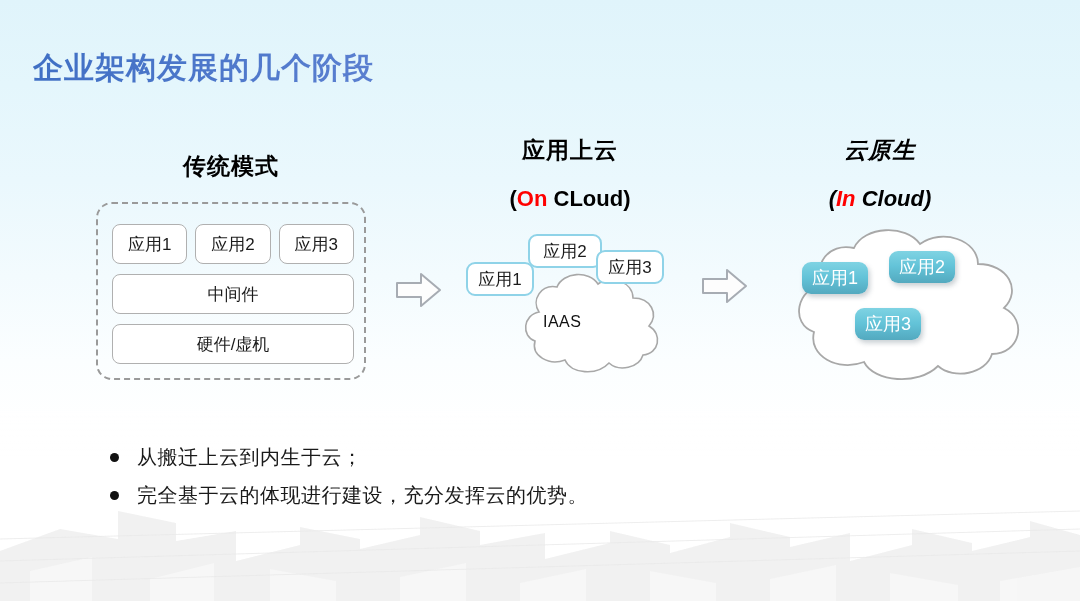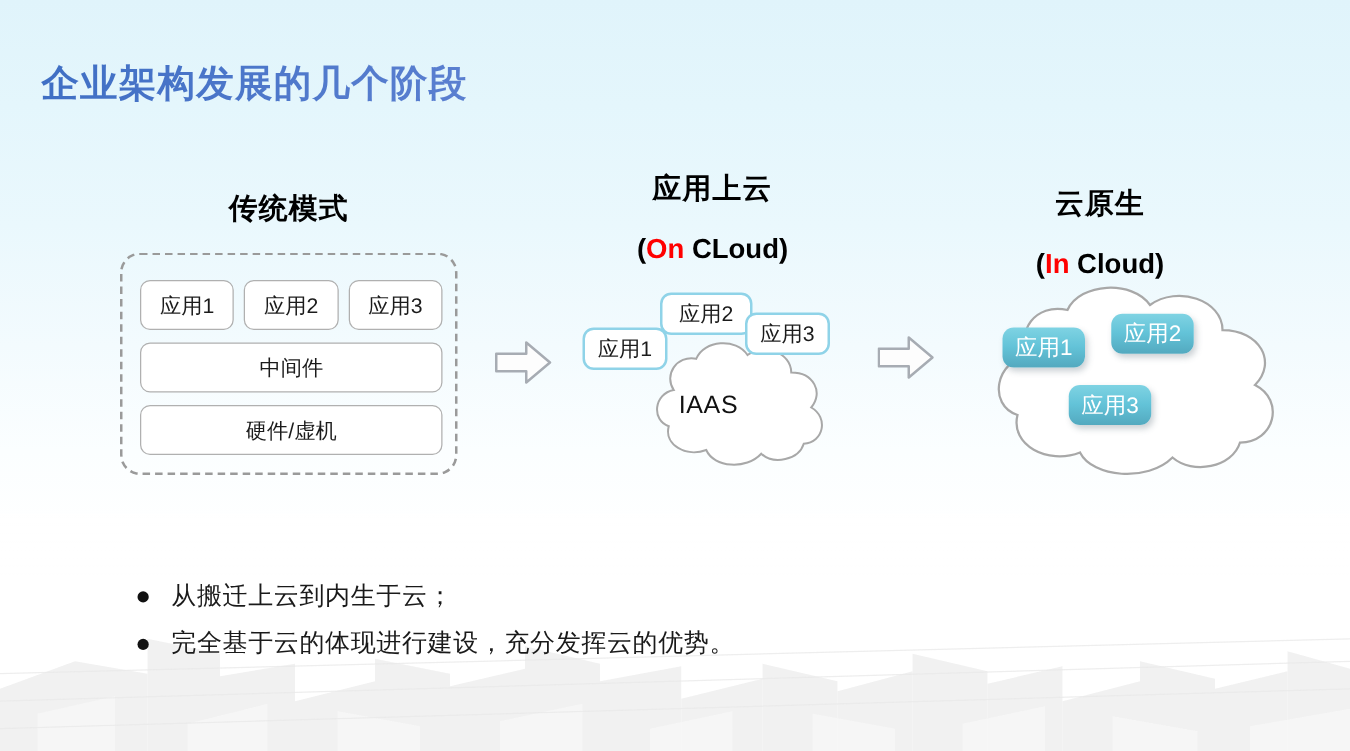--- a/index.html
+++ b/index.html
@@ -135,21 +135,21 @@
     position: absolute;
     width: 46px;
     height: 36px;
   }
 
   
   .cloud-svg { position: absolute; }
 
   .iaas-label {
     position: absolute;
-    font-size: 20px;
+    font-size: 16px;
     color: #111111;
     letter-spacing: 0.5px;
   }
 
   
   .chip-white {
     position: absolute;
     border: 2px solid #8fd3e8;
     border-radius: 9px;
     background: #ffffff;
@@ -172,21 +172,21 @@
     justify-content: center;
     font-size: 18px;
     color: #ffffff;
     box-sizing: border-box;
   }
 
   
   .bullets {
     position: absolute;
     left: 110px;
-    top: 464px;
+    top: 444px;
     width: 700px;
   }
   .bullet-row {
     display: flex;
     align-items: flex-start;
     margin-bottom: 12px;
   }
   .bullet-dot {
     width: 9px;
     height: 9px;
@@ -292,21 +292,21 @@
   <div class="iaas-label" style="left:543px; top:313px;">IAAS</div>
 
   <div class="chip-white" style="left:466px; top:262px; width:68px; height:34px;">应用1</div>
   <div class="chip-white" style="left:528px; top:234px; width:74px; height:34px;">应用2</div>
   <div class="chip-white" style="left:596px; top:250px; width:68px; height:34px;">应用3</div>
 
   <svg class="arrow" style="left:702px; top:268px;" viewBox="0 0 46 36">
     <polygon points="1,11 25,11 25,2 44,18 25,34 25,25 1,25" fill="#fdfdfd" stroke="#a7acb3" stroke-width="2" stroke-linejoin="round"></polygon>
   </svg>
 
-  <div class="stage-head" style="left:760px; top:148px; width:240px;">
+  <div class="stage-head" style="left:760px; top:136px; width:240px;font-style:italic;">
     <span class="cn">云原生</span>
     <span class="en"><span>(</span><span class="red">In</span><span> Cloud</span><span>)</span></span>
   </div>
 
   <svg class="cloud-svg" style="left:762px; top:222px; width:280px; height:170px;" viewBox="0 0 280 170">
     <path d="M62,62 C50,44 66,20 92,26 C102,4 144,2 158,22
              C180,6 216,18 216,42 C246,42 260,68 242,86
              C266,98 258,132 230,132 C224,152 192,158 176,144
              C156,164 112,160 102,140 C76,150 46,134 52,110
              C28,102 34,66 62,62 Z" fill="#ffffff" stroke="#a8a8a8" stroke-width="1.8"></path>

